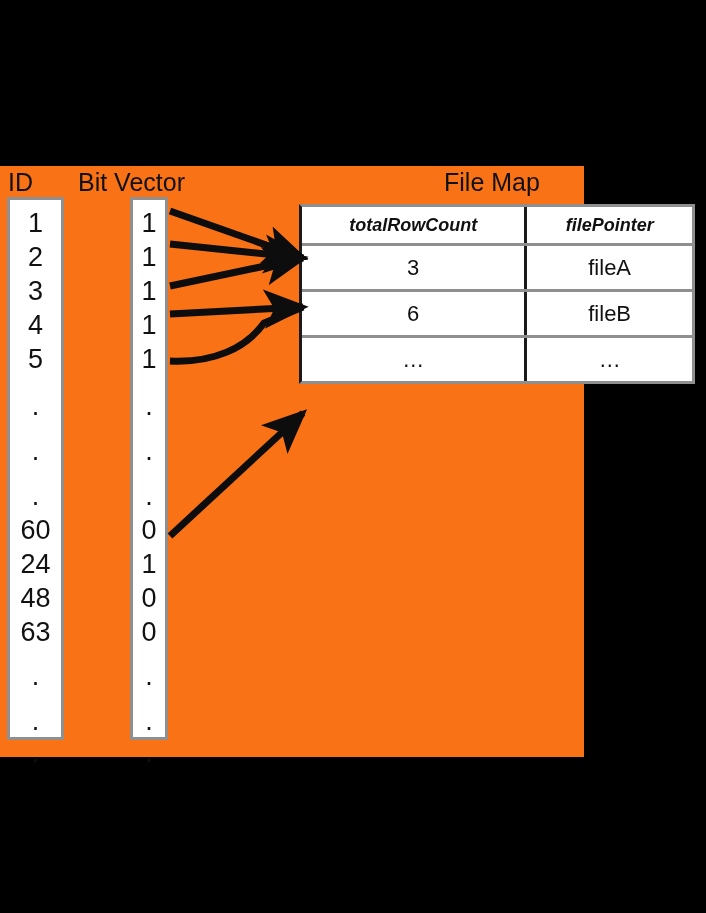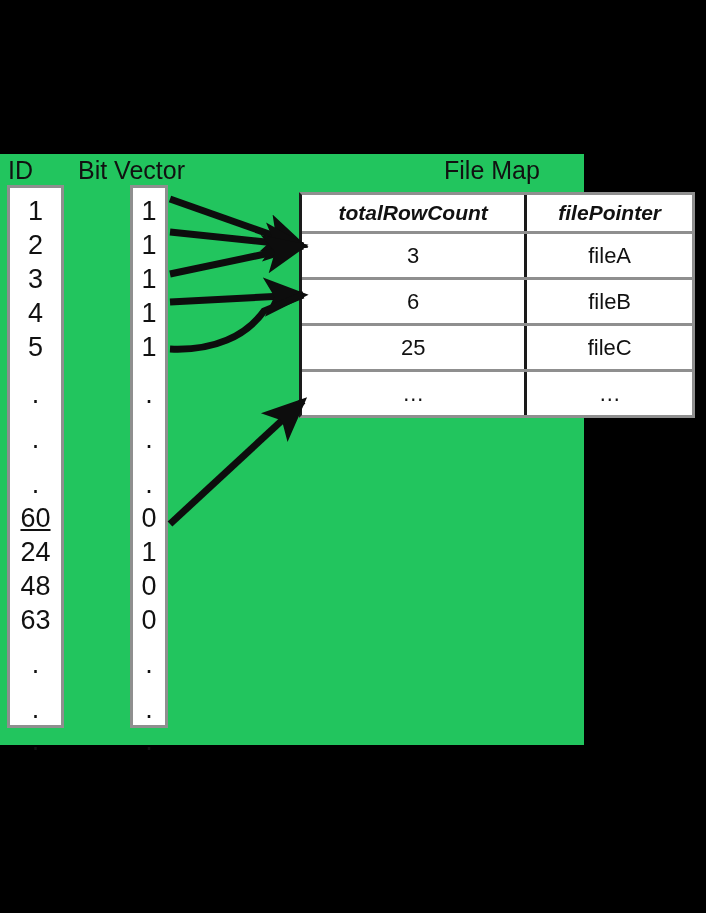--- a/index.html
+++ b/index.html
@@ -12,24 +12,24 @@
     height: 913px;
     position: relative;
     overflow: hidden;
     font-family: "Liberation Sans", sans-serif;
   }
 
   
   #canvas {
     position: absolute;
     left: 0;
-    top: 154px;
+    top: 166px;
     width: 584px;
     height: 591px;
-    background: #22c55e;
+    background: #f97316;
   }
   .letterbox {
     position: absolute;
     left: 0;
     width: 706px;
     background: #000000;
   }
   #letterbox-top   { top: 0;     height: 166px; }
   #letterbox-bottom{ top: 757px; height: 156px; }
 
@@ -95,21 +95,21 @@
     height: 43px;
     text-align: center;
     font-size: 22px;
     color: #111;
     padding: 0;
   }
   #file-map-table tr:last-child td { border-bottom: none; }
   #file-map-table th {
     font-weight: bold;
     font-style: italic;
-    font-size: 21px;
+    font-size: 18px;
     height: 36px;
   }
   #file-map-table th.col-left,
   #file-map-table td.col-left {
     border-right: 3px solid #1a1a1a;
     width: 57%;
   }
 
   
   #arrow-layer {
@@ -135,21 +135,21 @@
 
   <div class="column-box" id="column-id">
       <div class="cell" style="top: 10px;">1</div>
       <div class="cell" style="top: 44px;">2</div>
       <div class="cell" style="top: 78px;">3</div>
       <div class="cell" style="top: 112px;">4</div>
       <div class="cell" style="top: 146px;">5</div>
       <div class="cell dot" style="top: 193px;">.</div>
       <div class="cell dot" style="top: 238px;">.</div>
       <div class="cell dot" style="top: 283px;">.</div>
-      <div class="cell" style="top: 317px; text-decoration: underline;">60</div>
+      <div class="cell" style="top: 317px;">60</div>
       <div class="cell" style="top: 351px;">24</div>
       <div class="cell" style="top: 385px;">48</div>
       <div class="cell" style="top: 419px;">63</div>
       <div class="cell dot" style="top: 463px;">.</div>
       <div class="cell dot" style="top: 508px;">.</div>
       <div class="cell dot" style="top: 540px;">.</div>
     </div>
 
   <div class="column-box" id="column-bitvec">
       <div class="cell" style="top: 10px;">1</div>
@@ -180,24 +180,20 @@
       <tbody id="file-map-body">
           <tr>
             <td class="col-left">3</td>
             <td>fileA</td>
           </tr>
           <tr>
             <td class="col-left">6</td>
             <td>fileB</td>
           </tr>
           <tr>
-            <td class="col-left">25</td>
-            <td>fileC</td>
-          </tr>
-          <tr>
             <td class="col-left">…</td>
             <td>…</td>
           </tr>
         </tbody>
     </table>
   </div>
 
   <svg id="arrow-layer" viewBox="0 0 706 591">
     <defs>
       <marker id="ah" markerWidth="7" markerHeight="7" refX="5.6" refY="3.1" orient="auto" markerUnits="strokeWidth">

